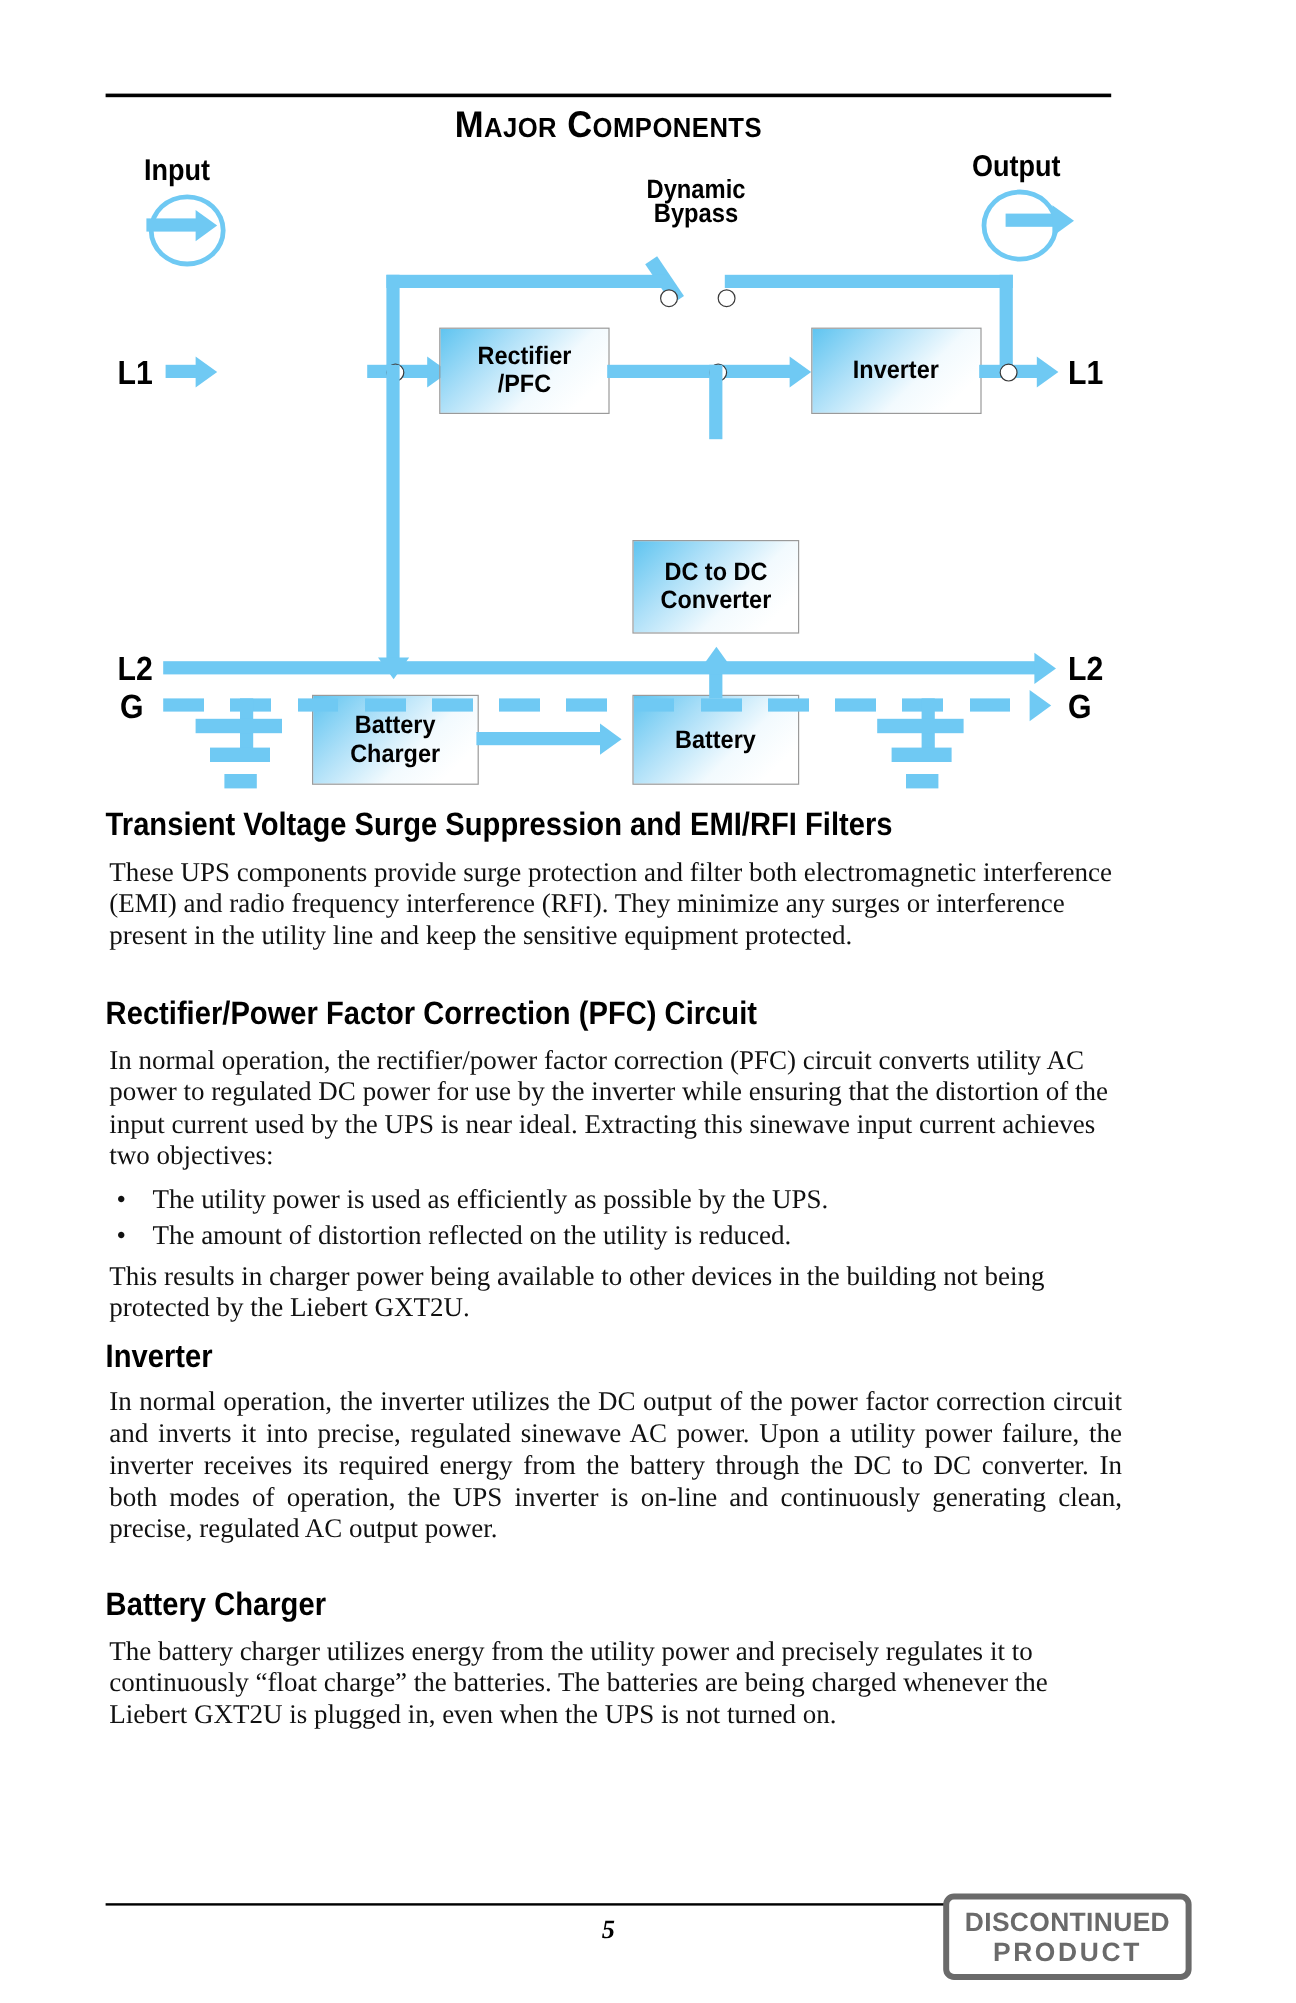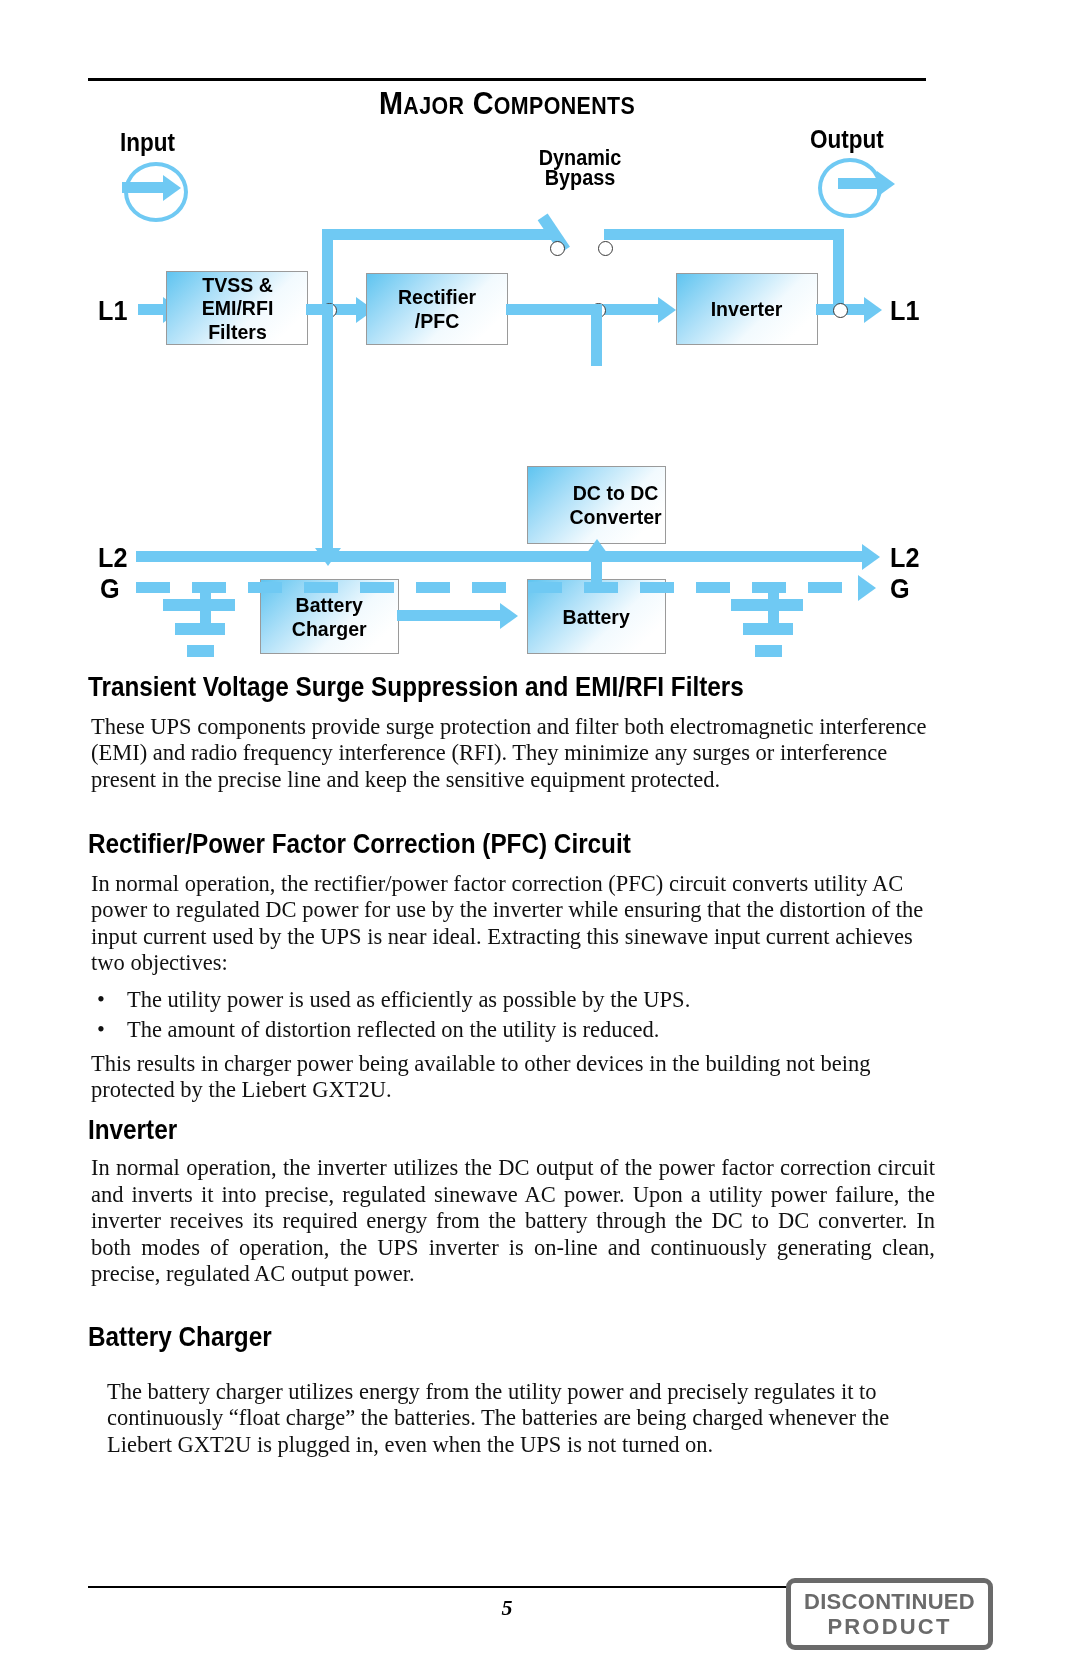--- a/index.html
+++ b/index.html
@@ -127,48 +127,41 @@
 
     <div class="blue hline" style="left:322px;top:111px;width:233px;"></div>
     <div class="blue hline" style="left:604px;top:111px;width:240px;"></div>
     <div class="blue vline" style="left:322px;top:111px;height:86px;"></div>
     <div class="blue vline" style="left:833px;top:111px;height:86px;"></div>
 
     <div class="lbl" style="left:98px;top:177px;font-size:28px;">L1</div>
     <div class="blue hline" style="left:138px;top:186px;width:28px;"></div>
     <div class="ahead r" style="left:163px;top:179px;"></div>
 
-    <div class="box" style="left:166px;top:153px;width:140px;height:72px;">
-      <div>
-        <span>TVSS &amp;</span>
-        <span>EMI/RFI</span>
-        <span>Filters</span>
-      </div>
-    </div>
 
     <div class="blue hline" style="left:306px;top:186px;width:60px;"></div>
     <div class="dot" style="left:322px;top:185px;"></div>
     <div class="ahead r" style="left:356px;top:179px;"></div>
 
     <div class="blue vline" style="left:322px;top:186px;height:250px;"></div>
     <div class="ahead d" style="left:315px;top:430px;"></div>
 
     <div class="box" style="left:366px;top:155px;width:140px;height:70px;">
       <div>
         <span>Rectifier</span>
         <span>/PFC</span>
       </div>
     </div>
 
     <div class="blue hline" style="left:506px;top:186px;width:160px;"></div>
     <div class="dot" style="left:591px;top:185px;"></div>
     <div class="ahead r" style="left:658px;top:179px;"></div>
     <div class="blue vline" style="left:591px;top:186px;height:62px;"></div>
 
-    <div class="box" style="left:527px;top:348px;width:137px;height:76px;justify-content:flex-end;">
+    <div class="box" style="left:527px;top:332px;width:137px;height:76px;">
       <div>
         <span>DC to DC</span>
         <span>Converter</span>
       </div>
     </div>
 
     <div class="box" style="left:676px;top:155px;width:140px;height:70px;">
       <div>
           <span>Inverter</span>
         </div>
@@ -214,21 +207,21 @@
 
     <div class="blue vline" style="left:768px;top:464px;height:46px;"></div>
     <div class="blue" style="left:731px;top:481px;width:72px;height:12px;"></div>
     <div class="blue" style="left:743px;top:505px;width:50px;height:12px;"></div>
     <div class="blue" style="left:755px;top:527px;width:27px;height:12px;"></div>
 
     <div class="lbl" style="left:890px;top:455px;font-size:28px;">G</div>
   </div>
 
   <h2 class="sec-h" style="top:672px;margin:0;">Transient Voltage Surge Suppression and EMI/RFI Filters</h2>
-  <p class="para" style="top:714px;margin:0;">These UPS components provide surge protection and filter both electromagnetic interference (EMI) and radio frequency interference (RFI). They minimize any surges or interference present in the precise line and keep the sensitive equipment protected.</p>
+  <p class="para" style="top:714px;margin:0;">These UPS components provide surge protection and filter both electromagnetic interference (EMI) and radio frequency interference (RFI). They minimize any surges or interference present in the utility line and keep the sensitive equipment protected.</p>
 
   <h2 class="sec-h" style="top:829px;margin:0;">Rectifier/Power Factor Correction (PFC) Circuit</h2>
   <p class="para" style="top:871px;margin:0;">In normal operation, the rectifier/power factor correction (PFC) circuit converts utility AC power to regulated DC power for use by the inverter while ensuring that the distortion of the input current used by the UPS is near ideal. Extracting this sinewave input current achieves two objectives:</p>
 
   <div class="bullets" style="top:985px;">
     <div class="bi">
       <span class="bd">•</span>
       <span>The utility power is used as efficiently as possible by the UPS.</span>
     </div>
     <div class="bi">
@@ -236,21 +229,21 @@
       <span>The amount of distortion reflected on the utility is reduced.</span>
     </div>
   </div>
 
   <p class="para" style="top:1051px;margin:0;">This results in charger power being available to other devices in the building not being protected by the Liebert GXT2U.</p>
 
   <h2 class="sec-h" style="top:1115px;margin:0;">Inverter</h2>
   <p class="para just" style="top:1155px;margin:0;line-height:26.5px;">In normal operation, the inverter utilizes the DC output of the power factor correction circuit and inverts it into precise, regulated sinewave AC power. Upon a utility power failure, the inverter receives its required energy from the battery through the DC to DC converter. In both modes of operation, the UPS inverter is on-line and continuously generating clean, precise, regulated AC output power.</p>
 
   <h2 class="sec-h" style="top:1322px;margin:0;">Battery Charger</h2>
-  <p class="para" style="top:1363px;margin:16px;">The battery charger utilizes energy from the utility power and precisely regulates it to continuously “float charge” the batteries. The batteries are being charged whenever the Liebert GXT2U is plugged in, even when the UPS is not turned on.</p>
+  <p class="para" style="top:1363px;margin:0;">The battery charger utilizes energy from the utility power and precisely regulates it to continuously “float charge” the batteries. The batteries are being charged whenever the Liebert GXT2U is plugged in, even when the UPS is not turned on.</p>
 
   <div class="foot-rule"></div>
   <div class="pageno">5</div>
   <div class="stamp">
     <div class="l1">DISCONTINUED</div>
     <div class="l2">PRODUCT</div>
   </div>
 
 </div>
 

